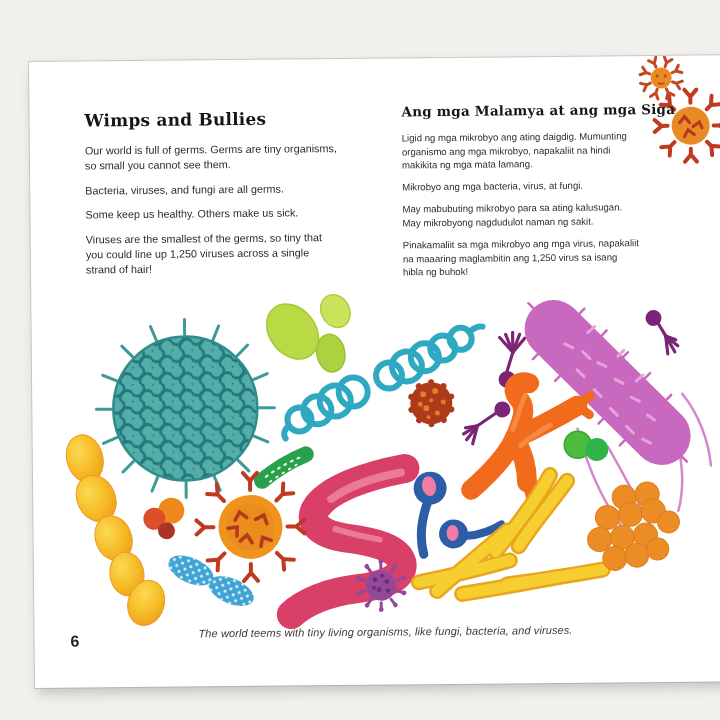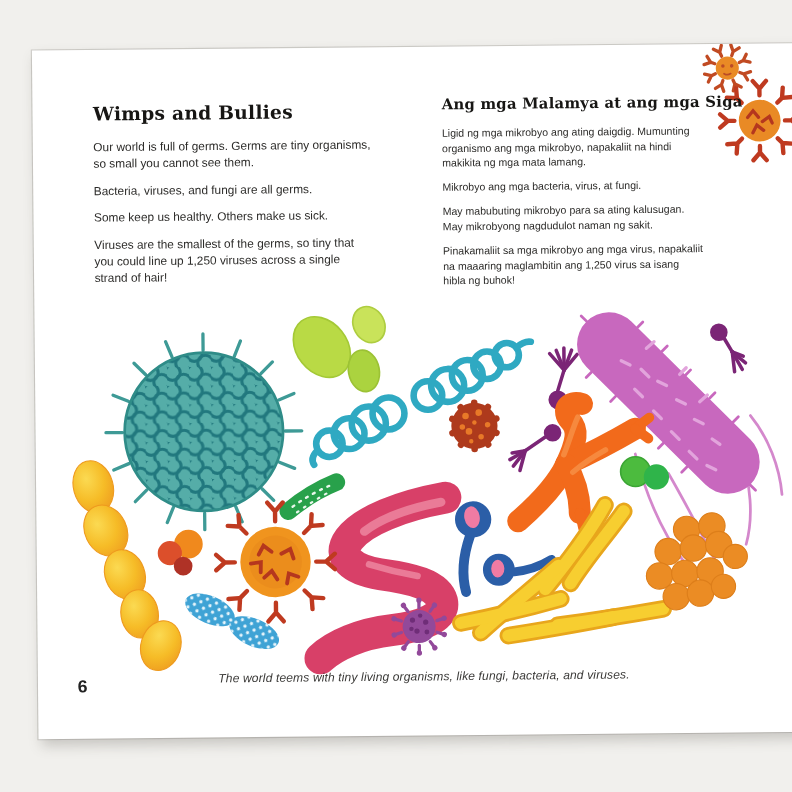--- a/index.html
+++ b/index.html
@@ -3,21 +3,21 @@
 <meta charset="utf-8">
 <style>
   * { margin:0; padding:0; box-sizing:border-box; }
   html,body { width:720px; height:720px; }
   body {
     background:#f1f0ed;
     font-family:"Liberation Sans", sans-serif;
     overflow:hidden;
     position:relative;
   }
-  .stage { position:absolute; inset:0; }
+  .stage { position:absolute; inset:0;margin-top:16px; }
   .page {
     position:absolute; left:29px; top:46px;
     width:745px; height:626px;
     background:#ffffff;
     transform:rotate(-0.55deg);
     transform-origin:0 0;
     box-shadow:0 0 0 1px rgba(120,115,108,0.28), 3px 6px 12px rgba(90,85,80,0.28);
   }
   .art { position:absolute; left:0; top:0; width:745px; height:626px; }
   .col { position:absolute; color:#2d2c2a; }

